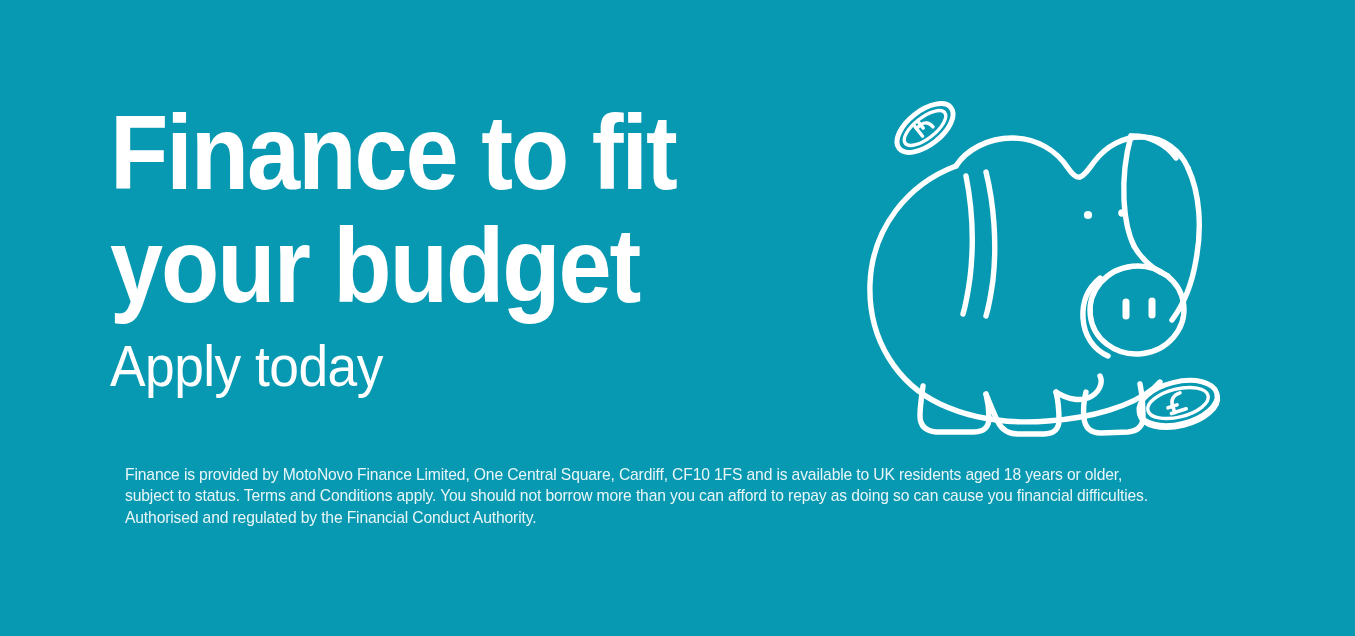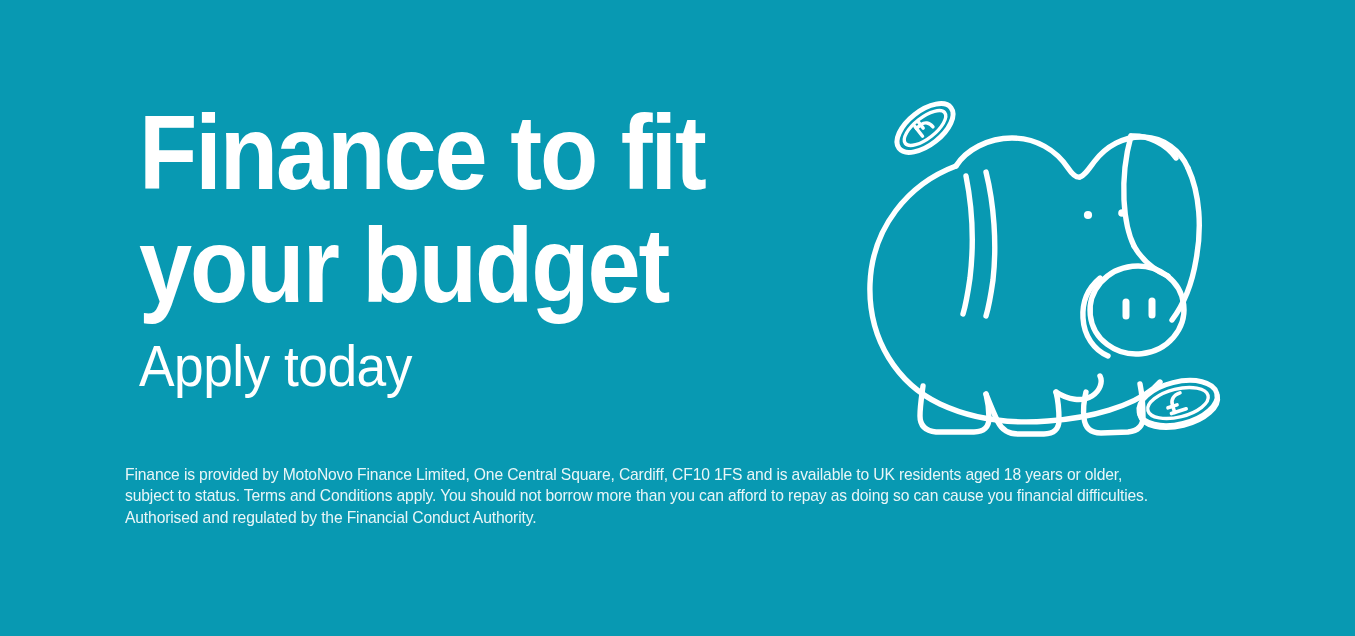--- a/index.html
+++ b/index.html
@@ -17,21 +17,21 @@
   }
   #bg {
     position: absolute;
     inset: 0;
     background: #0899b2;
   }
 
   
   .copy {
     position: absolute;
-    left: 139px;
+    left: 110px;
     top: 96px;
     width: 1090px;
   }
 
   .headline {
     margin: 0;
     color: #ffffff;
     font-family: "Liberation Sans Narrow", "Liberation Sans", "DejaVu Sans", sans-serif;
     font-weight: 700;
     font-size: 106px;

